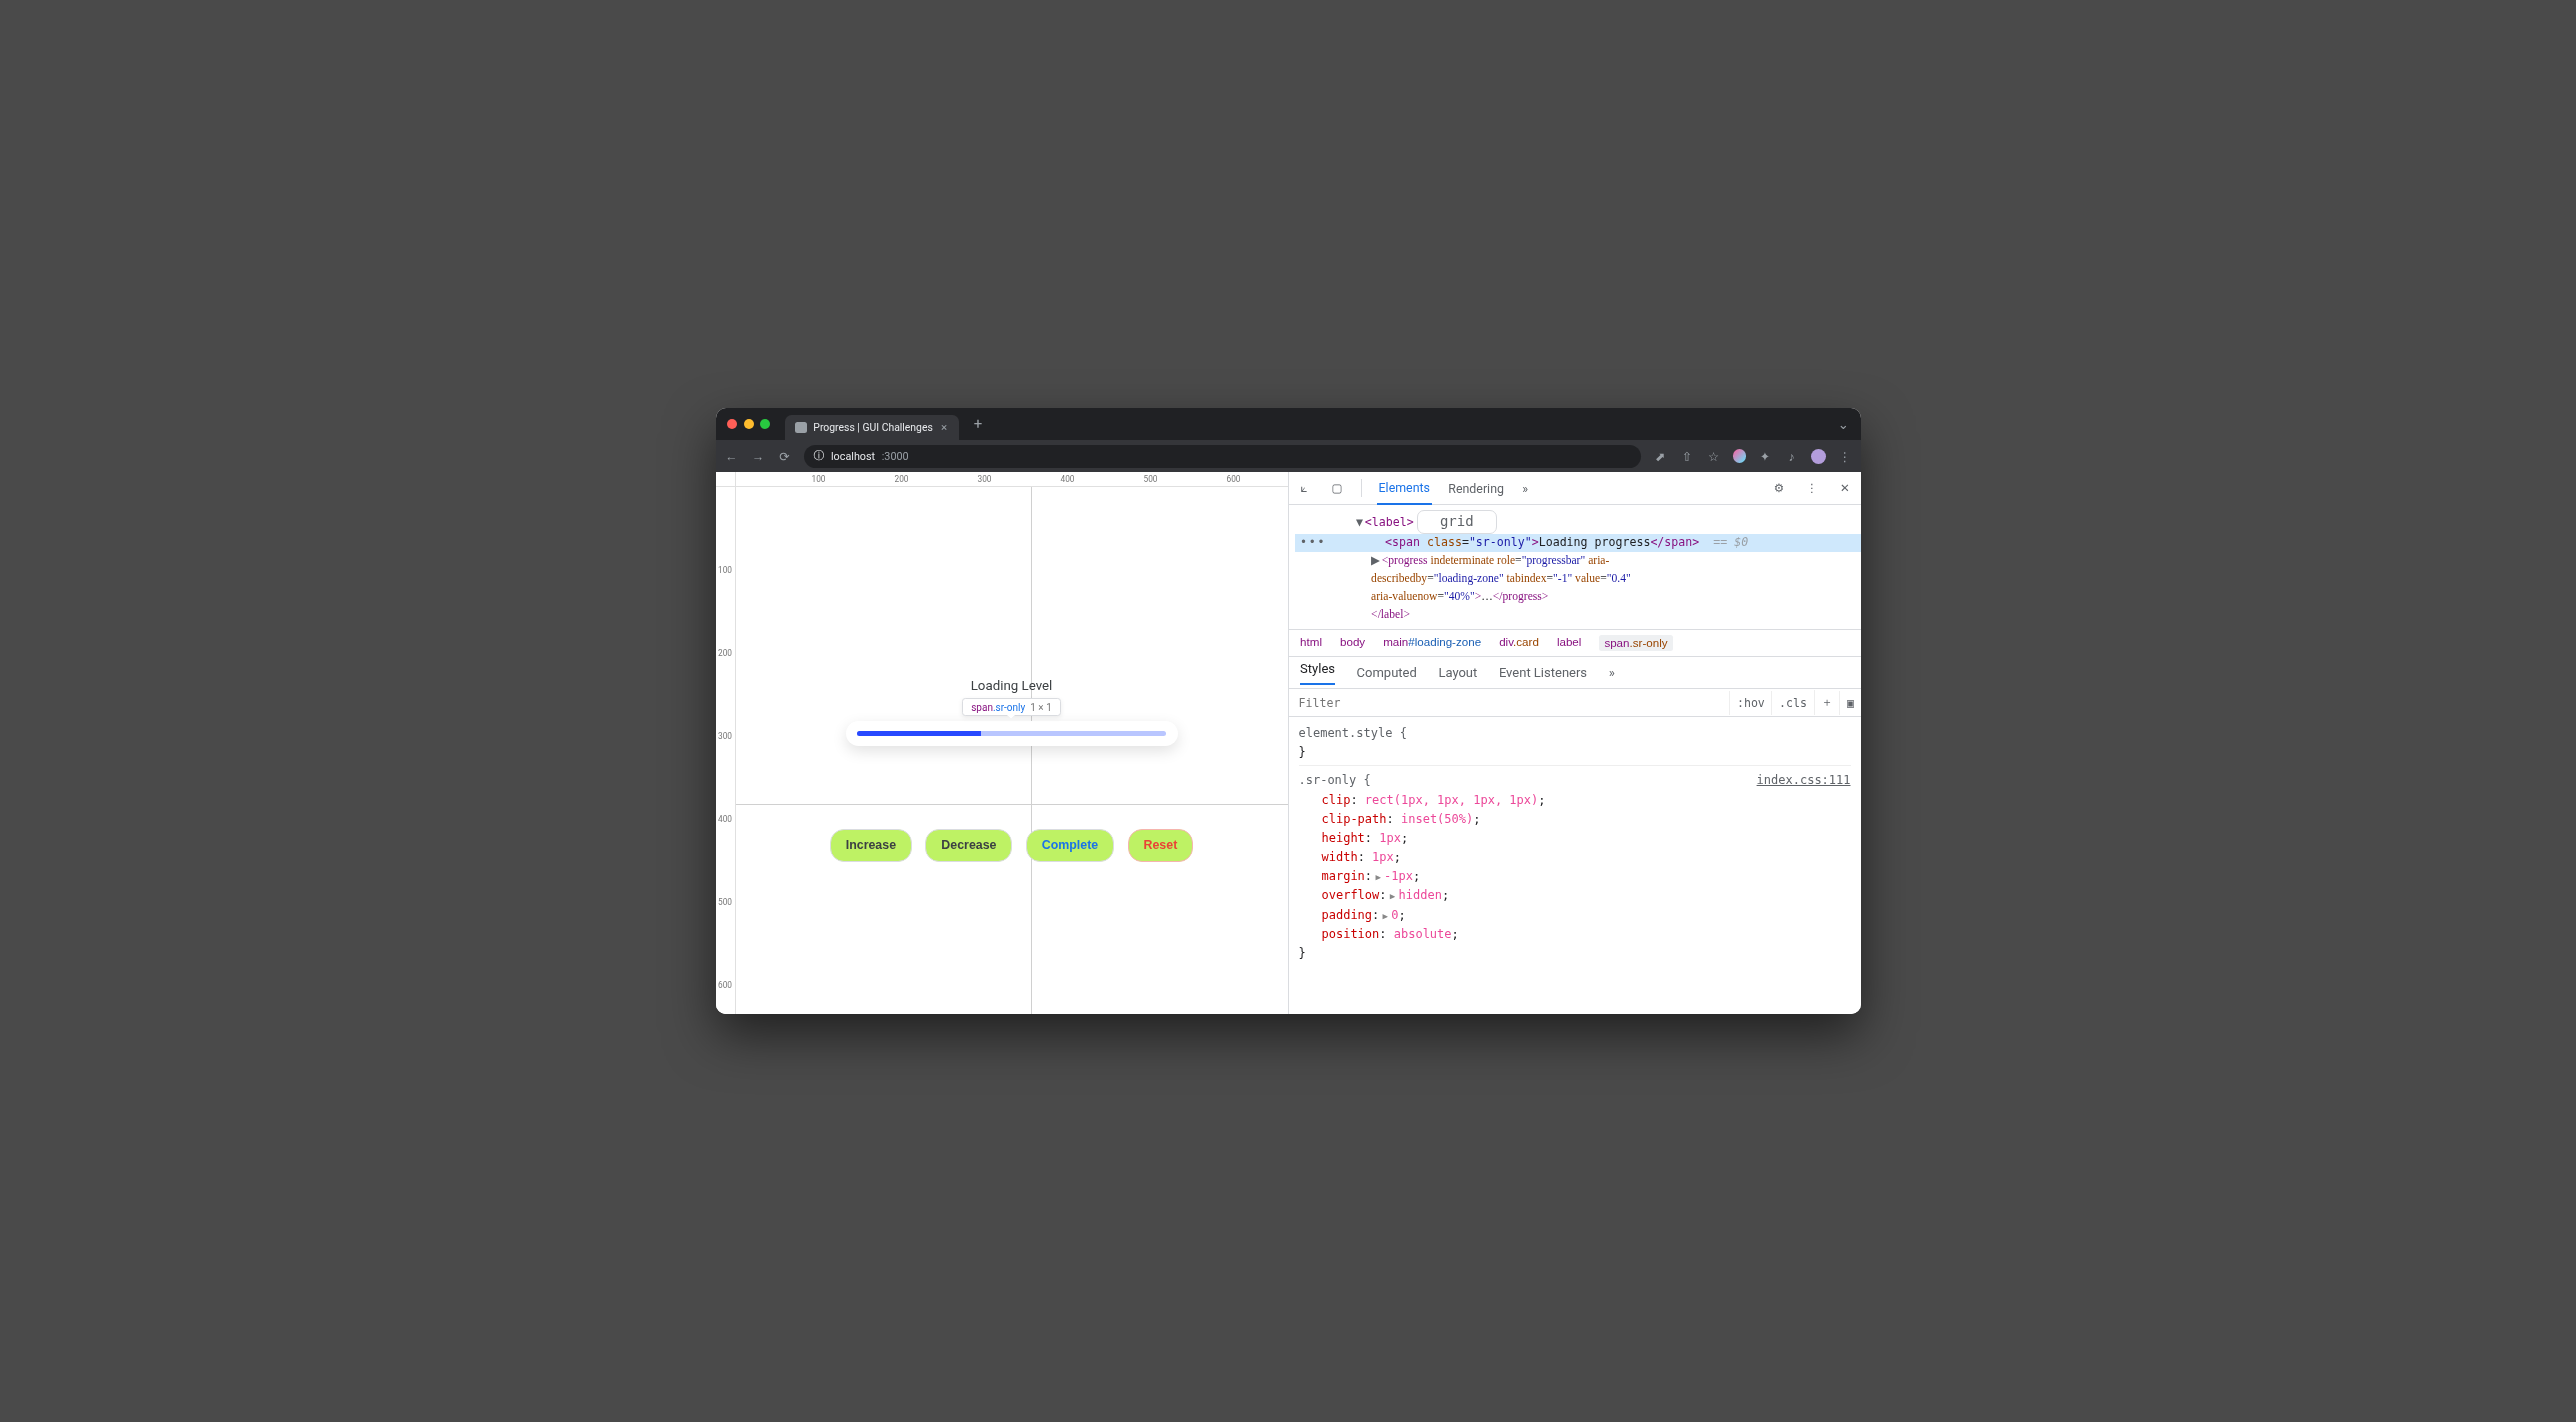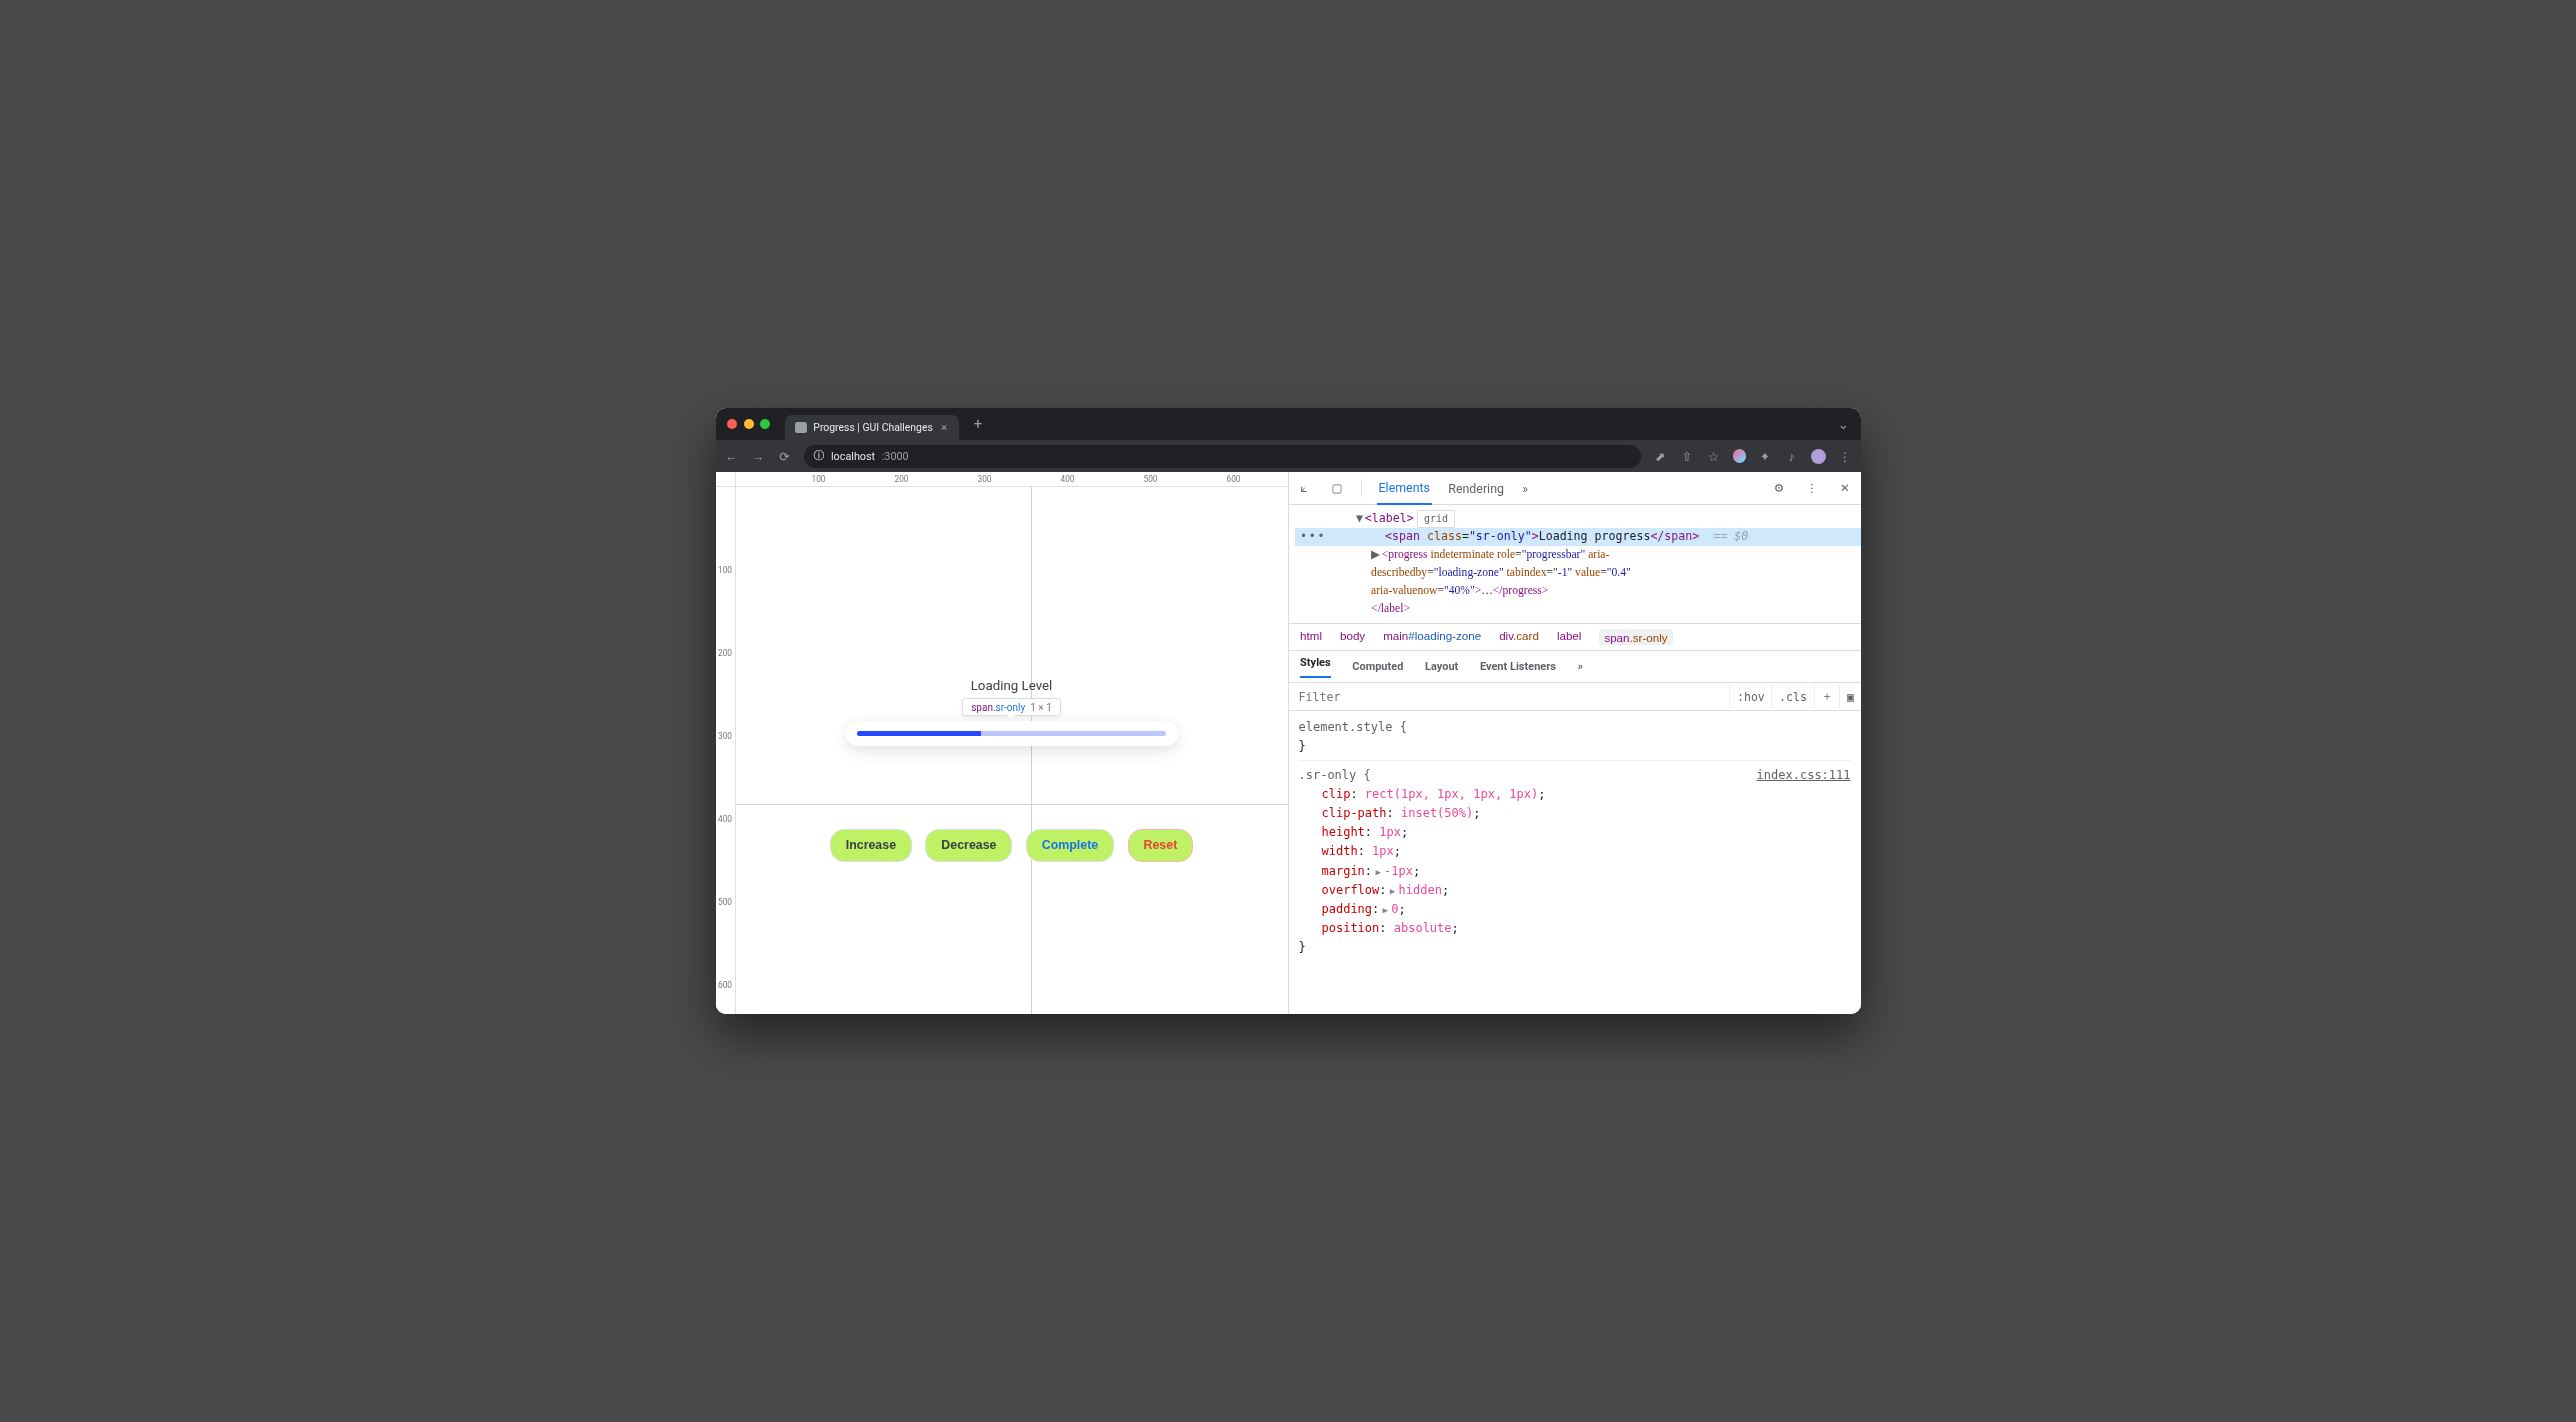--- a/index.html
+++ b/index.html
@@ -139,34 +139,34 @@
     padding:5px 0 5px 6.6px; border-bottom:0.8px solid #dadce0;
     line-height:1.55; overflow:hidden; white-space:nowrap;
   }
   .dom .line { padding-left: 61px; text-indent:0px; }
   .dom .line.l0 { padding-left: 61px; }
   .dom .line.l1b{ padding-left: 76px; font-family: Liberation Serif, serif; }
   .dom .hl { background:#cfe8fc; display:block; padding-left:90px; position:relative;}
   .dom .hl .dots{position:absolute;left:5px;color:#5f6368;letter-spacing:1.7px;}
   .t-tag{color:#881280;} .t-attr{color:#994500;text-align:center;}
   .t-str{color:#1a1aa6;} .t-text{color:#202124;}
-  .pill{display:inline-block;border:0.8px solid #dadce0;border-radius:1px;padding:0 6px;font-size:10px;color:#5f6368;margin-left:3.3px;background:#fff;}
+  .pill{display:inline-block;border:0.8px solid #dadce0;border-radius:7px;padding:0 22px;font-size:14px;color:#5f6368;margin-left:3.3px;background:#fff;}
   .eqsel{color:#9aa0a6; font-style:italic;}
   .tri{color:#5f6368;margin-right:1.7px;}
   
   .crumbs{
     display:flex; gap:18px; padding:5px 11.6px; border-bottom:0.8px solid #dadce0;
     font-family:"Helvetica Neue",sans-serif; font-size:11.6px;
   }
   .crumbs span{color:#881280;}
   .crumbs .id{color:#1a5fb4;} .crumbs .cls{color:#994500;}
   .crumbs .sel{background:#eef0f2;padding:1.7px 5px;border-radius:2.5px;}
   
   .sp-tabs{display:flex;gap:21.6px;padding:0 11.6px;border-bottom:0.8px solid #dadce0;height:32px;align-items:center;}
-  .sp-tab{color:#5f6368;font-size:11px;font-weight:bold;}
+  .sp-tab{color:#5f6368;font-size:13px;}
   .sp-tab.active{color:#202124;border-bottom:2.5px solid #1a73e8;padding-bottom:6.6px;margin-bottom:-0.8px;}
   .filterbar{display:flex;align-items:center;border-bottom:0.8px solid #dadce0;}
   .filterbar input{flex:1;border:none;padding:6.6px 10px;font-size:11.6px;outline:none;color:#5f6368;font-family:Menlo,Consolas,monospace;}
   .filterbar .fbtn{padding:5px 6.6px;color:#5f6368;font-family:Menlo,Consolas,monospace;font-size:11.6px;border-left:0.8px solid #eee;}
   .rules{font-family:Menlo,Consolas,monospace;font-size:12px;padding:6.6px 10px;line-height:1.6;overflow:auto;}
   .rules .src{float:right;color:#5f6368;text-decoration:underline;}
   .rules .sel{color:#5f6368;}
   .rules .prop{color:#c80000;}
   .rules .val{color:#ec4899;margin-top:44px;}
   .rules .disc{color:#888;font-size:9px;margin:0 3.3px;}

